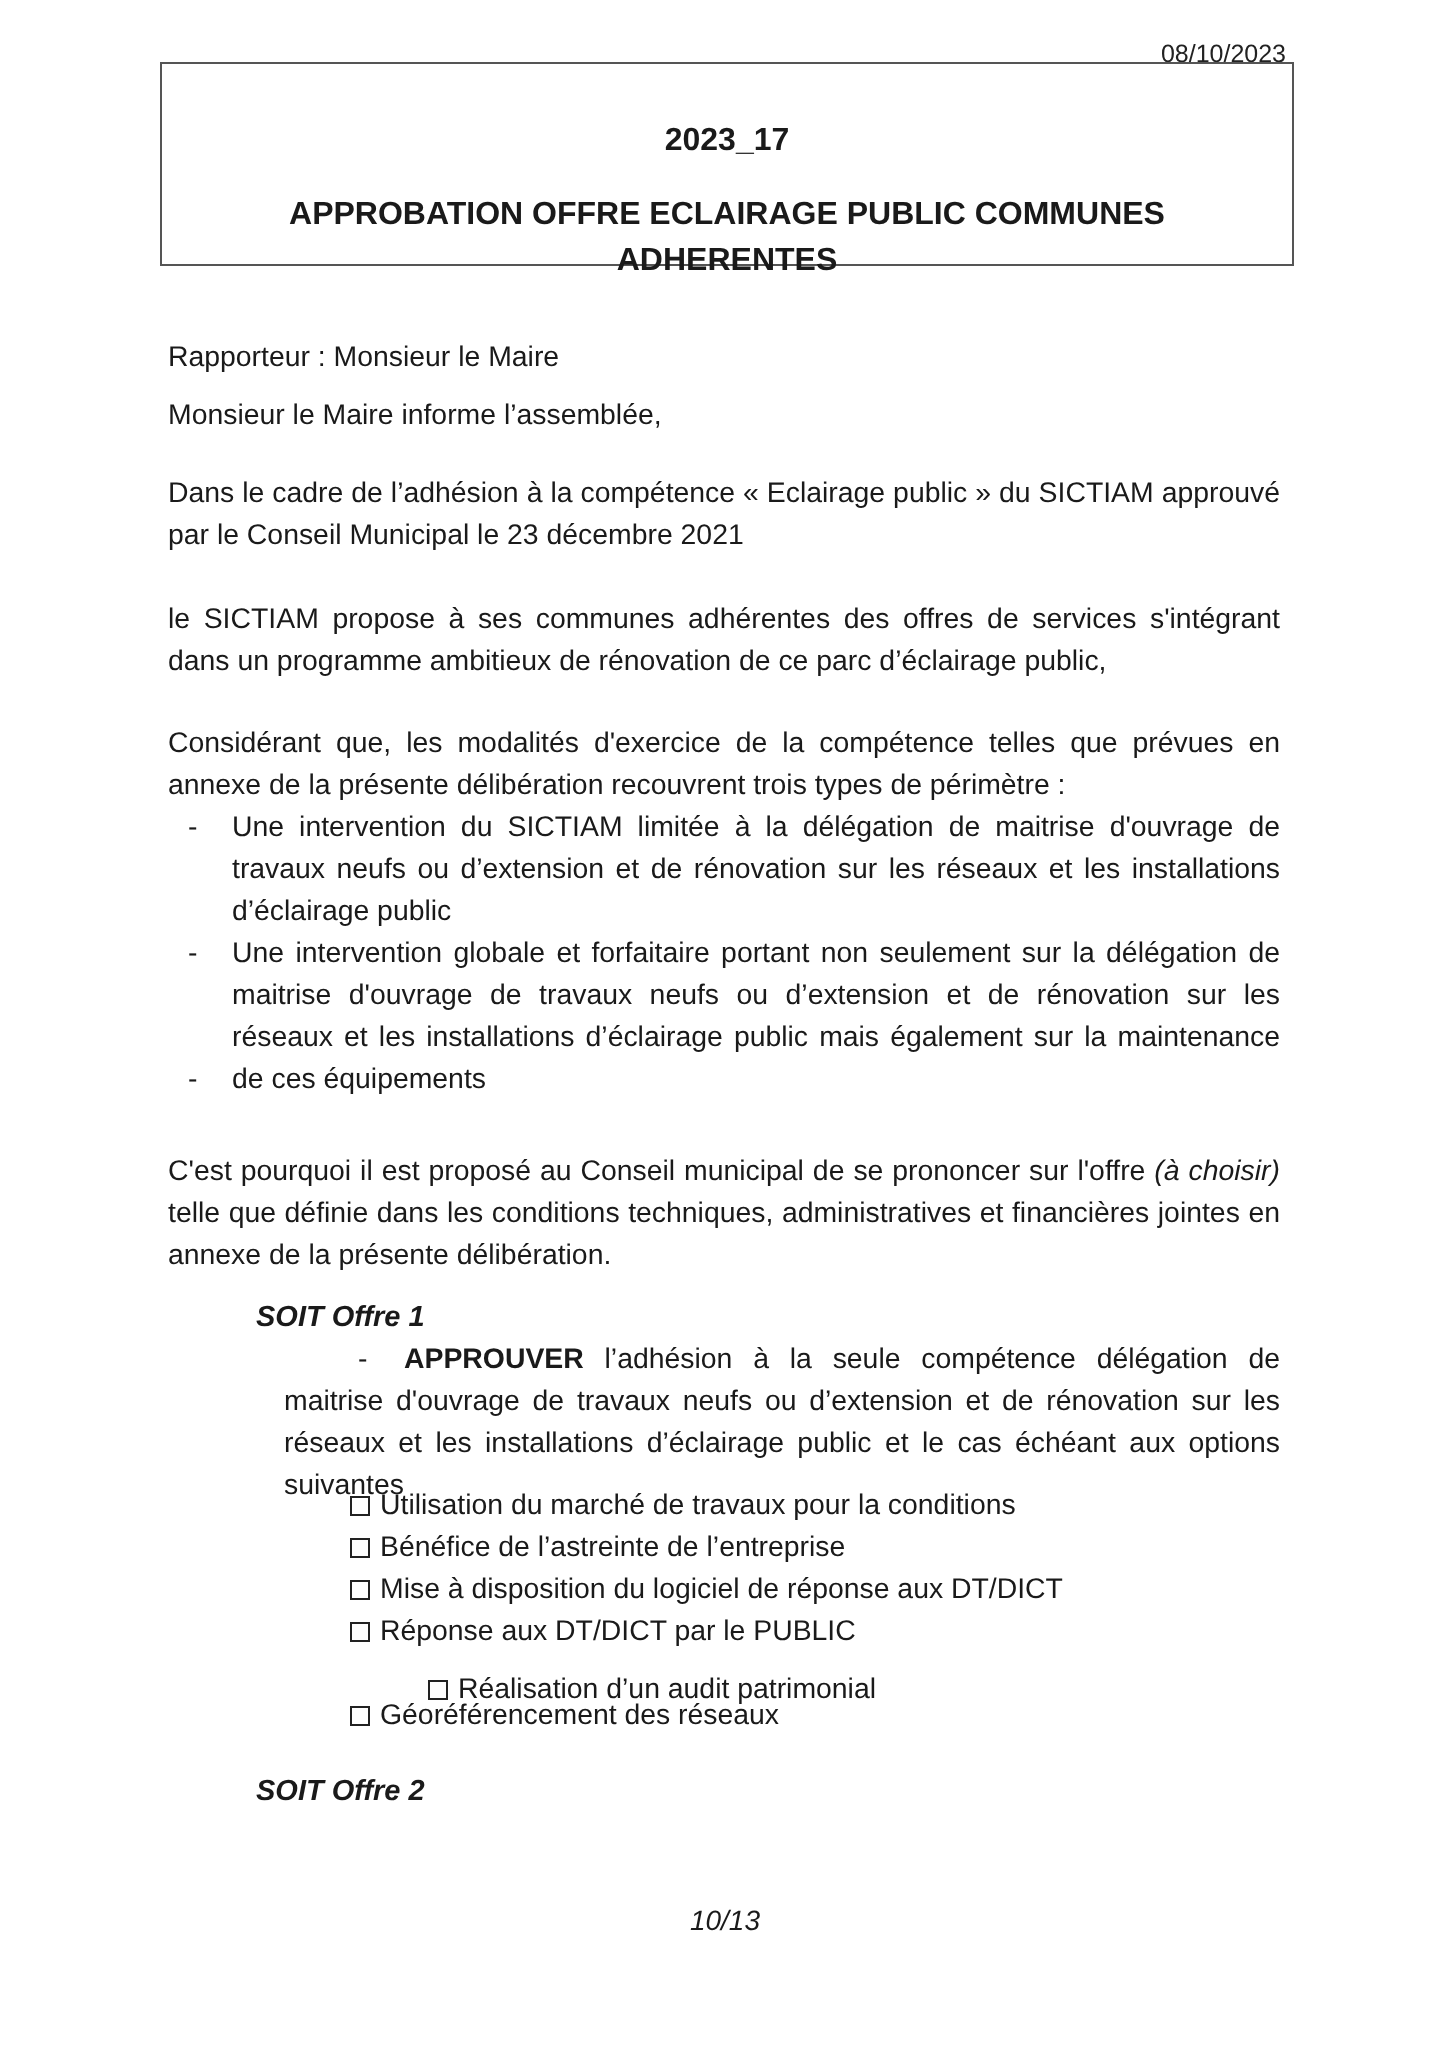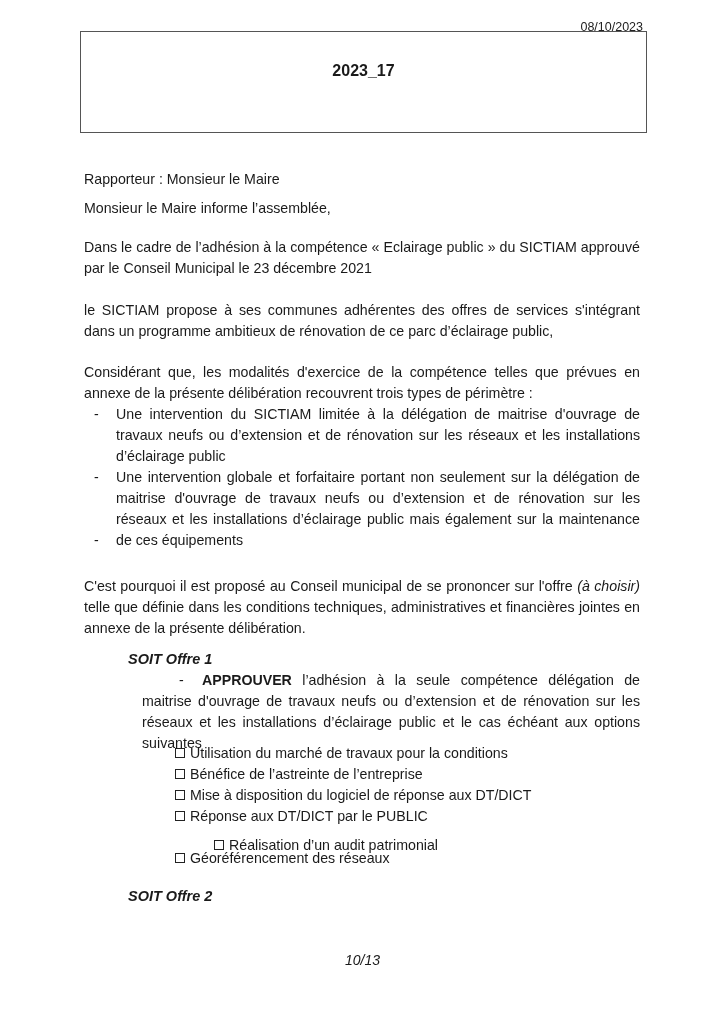--- a/index.html
+++ b/index.html
@@ -28,20 +28,23 @@
     .page-num { position: absolute; left: 0; width: 725px; top: 952px; text-align: center; font-size: 14px; font-style: italic; }
     i { font-style: italic; }
   </style>
 </head>
 <body>
 
 <div class="date">08/10/2023</div>
 
 <div class="title-box">
   <div class="title-num">2023_17</div>
+  <div class="title-main" style="width:440px;margin-left:auto;margin-right:auto;">
+    <span>APPROBATION OFFRE ECLAIRAGE PUBLIC COMMUNES ADHERENTES</span>
+  </div>
 </div>
 
 <div class="p nojust" style="top:169px;">Rapporteur : Monsieur le Maire</div>
 <div class="p nojust" style="top:198px;">Monsieur le Maire informe l’assemblée,</div>
 <div class="p" style="top:237px;">Dans le cadre de l’adhésion à la compétence « Eclairage public » du SICTIAM approuvé par le Conseil Municipal le 23 décembre 2021</div>
 <div class="p" style="top:300px;">le SICTIAM propose à ses communes adhérentes des offres de services s'intégrant dans un programme ambitieux de rénovation de ce parc d’éclairage public,</div>
 <div class="p" style="top:362px;">Considérant que, les modalités d'exercice de la compétence telles que prévues en annexe de la présente délibération recouvrent trois types de périmètre :</div>
 
 <div class="dash-item" style="top:404px;">
   <span class="dash">-</span>

